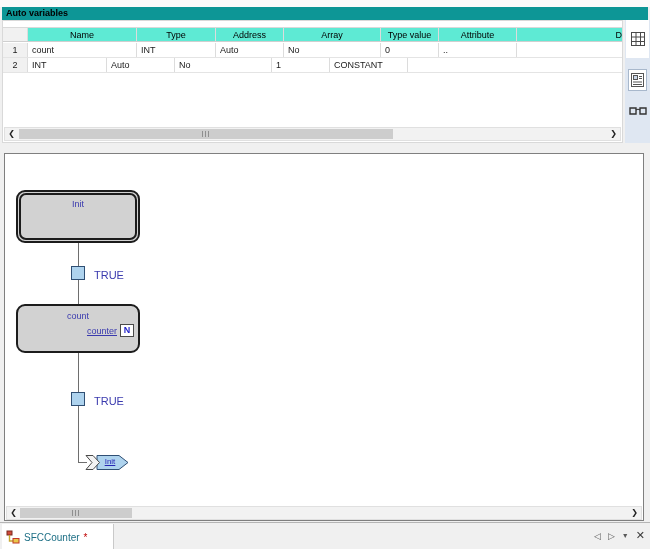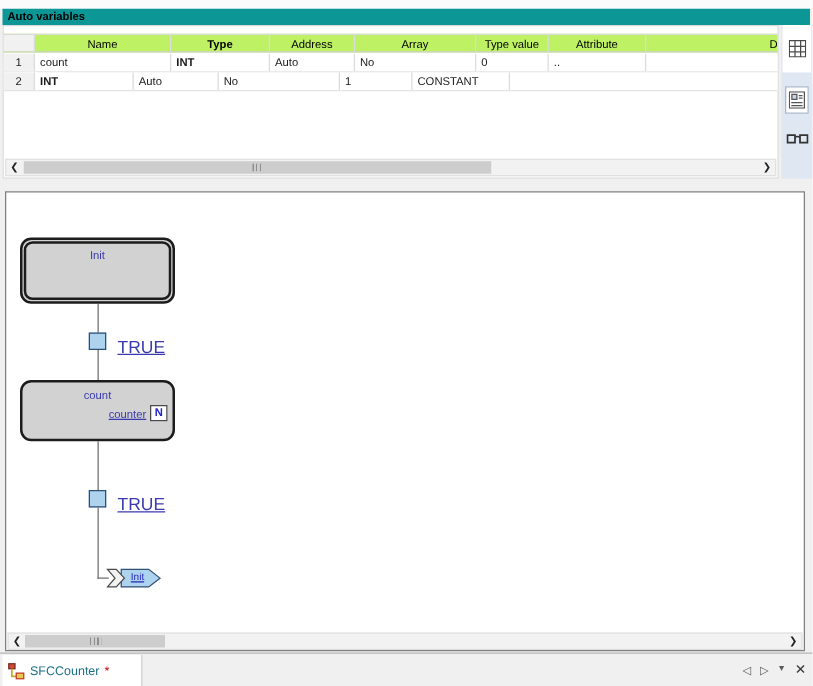--- a/index.html
+++ b/index.html
@@ -8,28 +8,28 @@
   .abs { position:absolute; }
 
   
   .top-strip { left:0; top:0; width:650px; height:7px; background:#fbfbfb; }
   .titlebar { left:2px; top:7px; width:646px; height:13px; background:#0d9696; color:#000;
               font-size:9px; line-height:13px; padding-left:4px; font-weight:bold; }
 
   
   .decl-panel { left:2px; top:20px; width:621px; height:123px; background:#fff; border:1px solid #d9d9d9; }
   .tbl-header { position:absolute; left:0; top:6px; width:619px; height:15px; display:flex;
-                background:#bef264; border-top:1px solid #d9d9d9; border-bottom:1px solid #cfcfcf; }
+                background:#5eead4; border-top:1px solid #d9d9d9; border-bottom:1px solid #cfcfcf; }
   .tbl-row { position:absolute; left:0; width:619px; height:15px; display:flex; background:#fff;
              border-bottom:1px solid #e4e4e4; }
   .cell { height:100%; border-right:1px solid #dcdcdc; font-size:9px; line-height:14px; color:#1a1a1a;
           padding-left:4px; overflow:hidden; white-space:nowrap; }
   .hcell { text-align:center; padding-left:0; color:#000; }
   .c-num { width:25px; text-align:center; padding-left:0; background:#f1f1f1; }
-  .c-name { width:109px; } .c-type { width:79px;font-weight:bold; } .c-addr { width:68px; } .c-arr { width:97px; }
+  .c-name { width:109px; } .c-type { width:79px; } .c-addr { width:68px; } .c-arr { width:97px; }
   .c-init { width:58px; } .c-attr { width:78px; } .c-desc { flex:1; border-right:none; }
 
   
   .hscroll { background:#f2f2f2; border:1px solid #e0e0e0; }
   .sb-arrow { position:absolute; top:0; width:13px; height:12px; font-size:8px; line-height:12px;
               text-align:center; color:#222; cursor:default; }
   .sb-thumb { position:absolute; top:1px; height:10px; background:#cdcdcd; }
   .sb-grip { position:absolute; left:50%; top:2px; width:9px; height:6px; margin-left:-4px;
              background:repeating-linear-gradient(90deg,#8f8f8f 0 1px,transparent 1px 3px); }
 
@@ -47,21 +47,21 @@
                 border:2px solid #1c1c1c; border-radius:7px; }
   .step-label { position:absolute; left:0; right:0; top:7px; text-align:center;
                 color:#3a3aae; font-size:9px; }
   .action-row { position:absolute; right:4px; top:18px; display:flex; align-items:center; gap:3px; }
   .action-name { color:#3a3aae; font-size:9px;text-decoration:underline; }
   .qualifier-box { width:14px; height:13px; background:#fff; border:1px solid #4a4a4a;
                    color:#2323c8; font-weight:bold; font-size:9px; text-align:center; line-height:11px; }
   .vline { position:absolute; width:1px; background:#6e6e6e; }
   .hline { position:absolute; height:1px; background:#6e6e6e; }
   .transition { position:absolute; width:14px; height:14px; background:#aed3ee; border:1px solid #2f4f74; }
-  .cond-label { position:absolute; color:#3a3aae; font-size:14px;text-decoration:underline; }
+  .cond-label { position:absolute; color:#3a3aae; font-size:11px; }
   .jump-text { position:absolute; color:#2727b5; font-size:8px; text-decoration:underline;
                width:24px; text-align:center; }
 
   
   .tabbar { left:0; top:522px; width:650px; height:27px; background:#f0f0f0; border-top:1px solid #b5b5b5; }
   .tab { position:absolute; left:2px; top:1px; width:112px; height:26px; background:#fff;
          border-right:1px solid #c9c9c9; display:flex; align-items:center; padding-left:4px; gap:4px; }
   .tab-label { font-size:10px; color:#1d6f85; }
   .tab-mod { font-size:10px; color:#c00000; }
   .tab-controls { position:absolute; right:5px; top:6px; display:flex; gap:7px; color:#5a5a5a;

